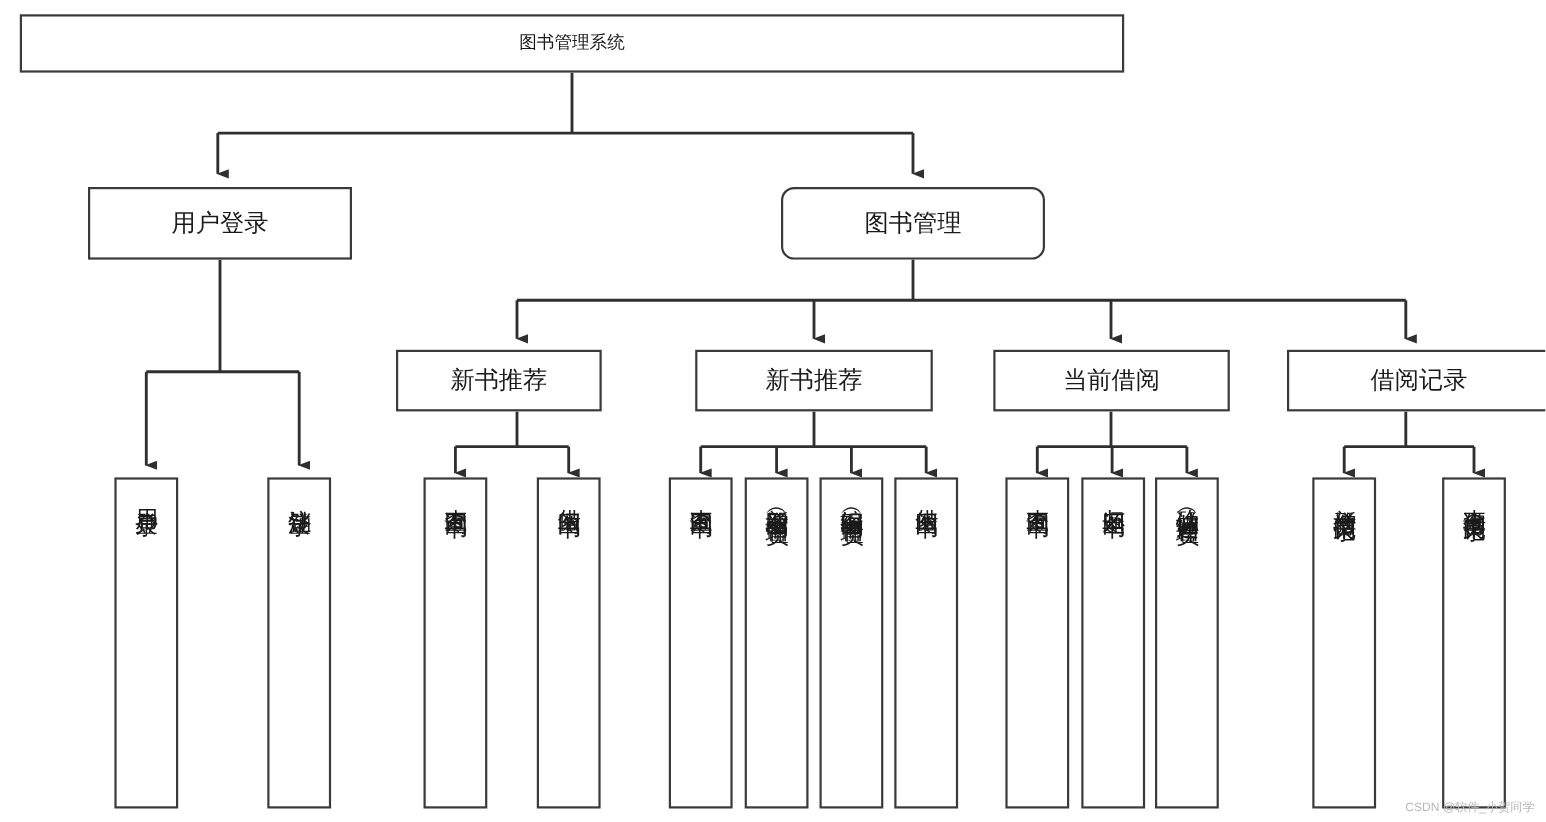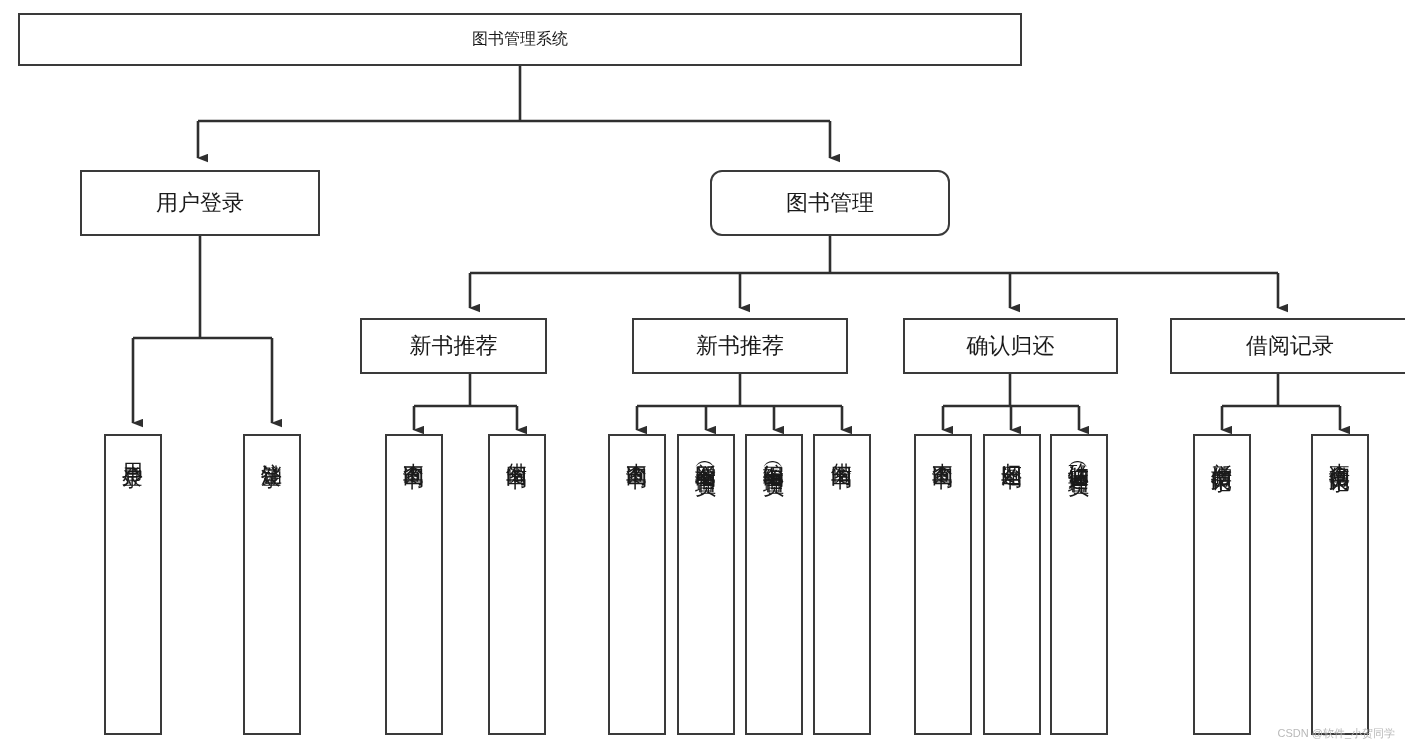--- a/index.html
+++ b/index.html
@@ -136,21 +136,21 @@
     <span class="node-label">图书管理</span>
   </div>
 
   <div class="node horizontal" style="left:360px; top:318px; width:187px; height:56px;">
     <span class="node-label">新书推荐</span>
   </div>
   <div class="node horizontal" style="left:632px; top:318px; width:216px; height:56px;">
     <span class="node-label">新书推荐</span>
   </div>
   <div class="node horizontal" style="left:903px; top:318px; width:215px; height:56px;">
-    <span class="node-label">确认归还</span>
+    <span class="node-label">当前借阅</span>
   </div>
   <div class="node horizontal" style="left:1170px; top:318px; width:240px; height:56px;">
     <span class="node-label">借阅记录</span>
   </div>
 
   <div class="node vertical" style="left:104px; top:434px; width:58px; height:301px;">
     <span class="node-label">用户登录</span>
   </div>
   <div class="node vertical" style="left:243px; top:434px; width:58px; height:301px;">
     <span class="node-label">注销登录</span>

